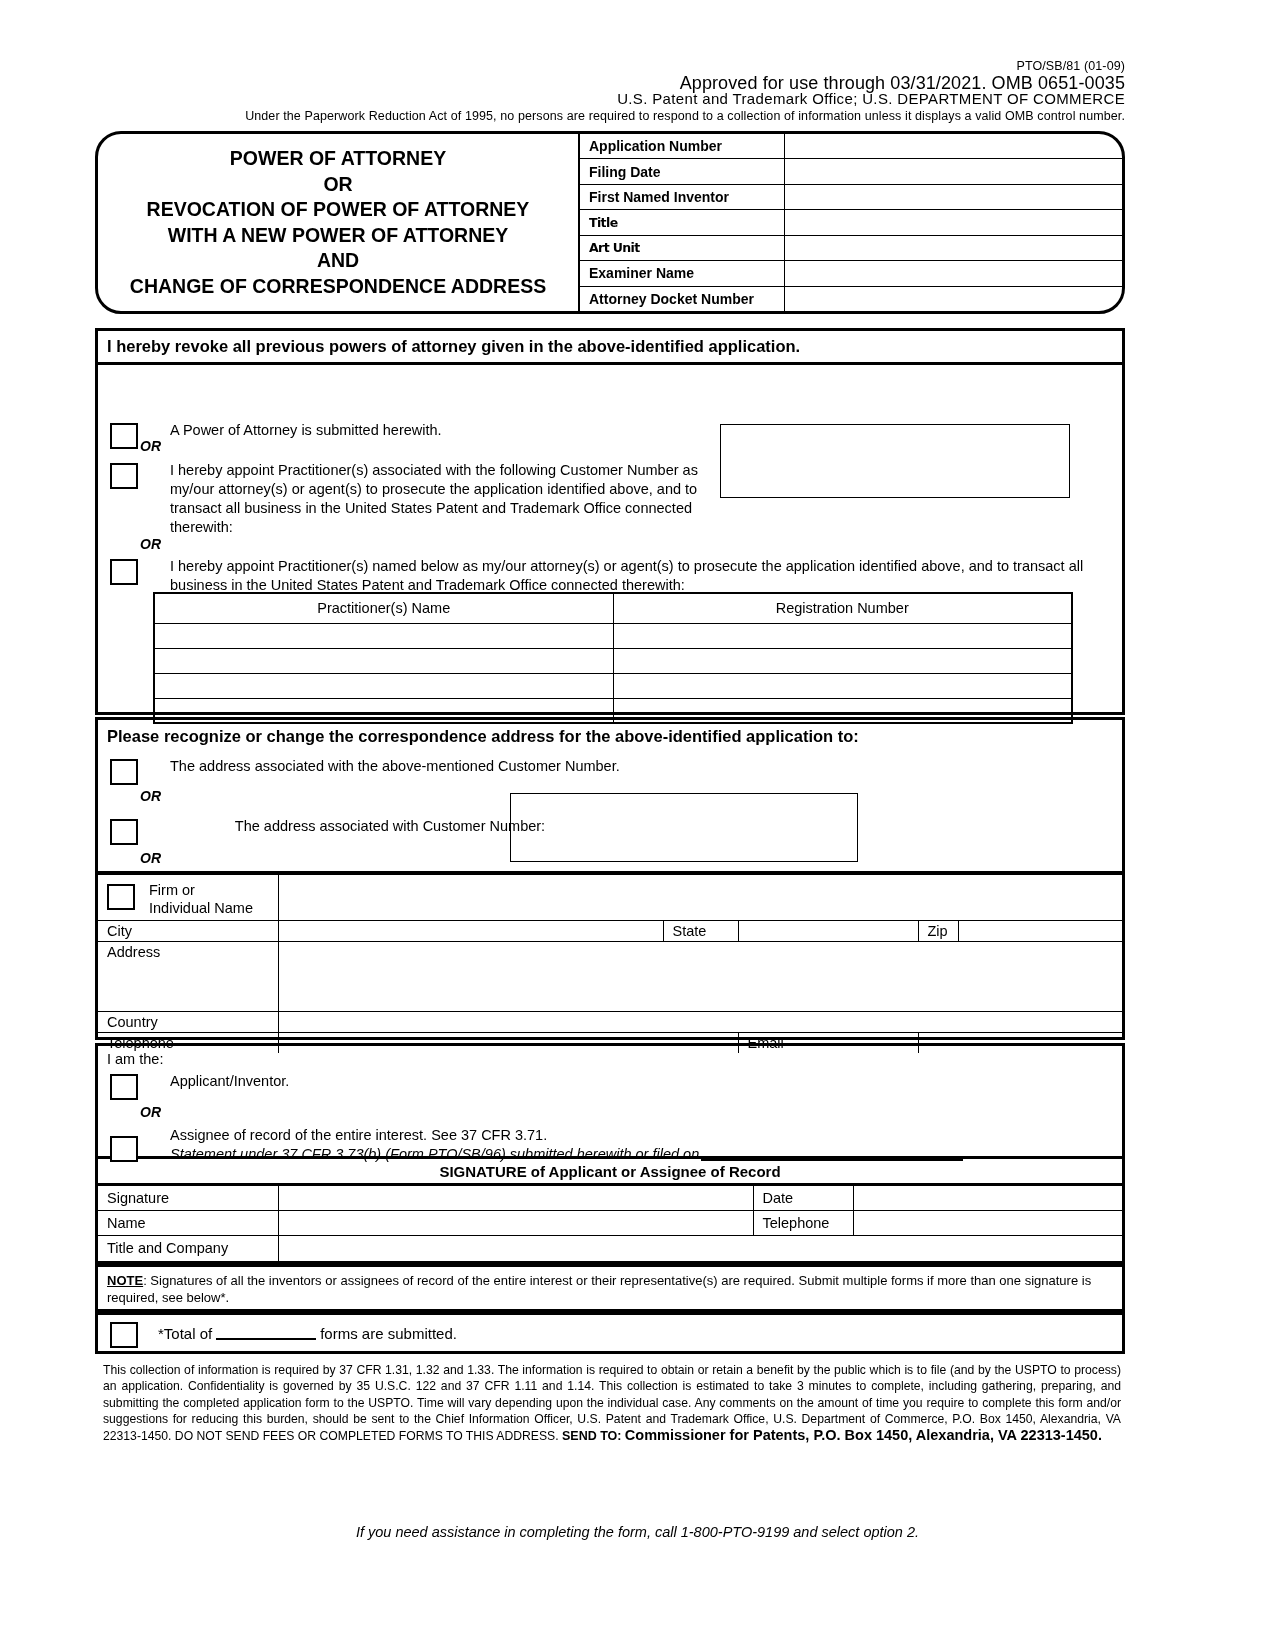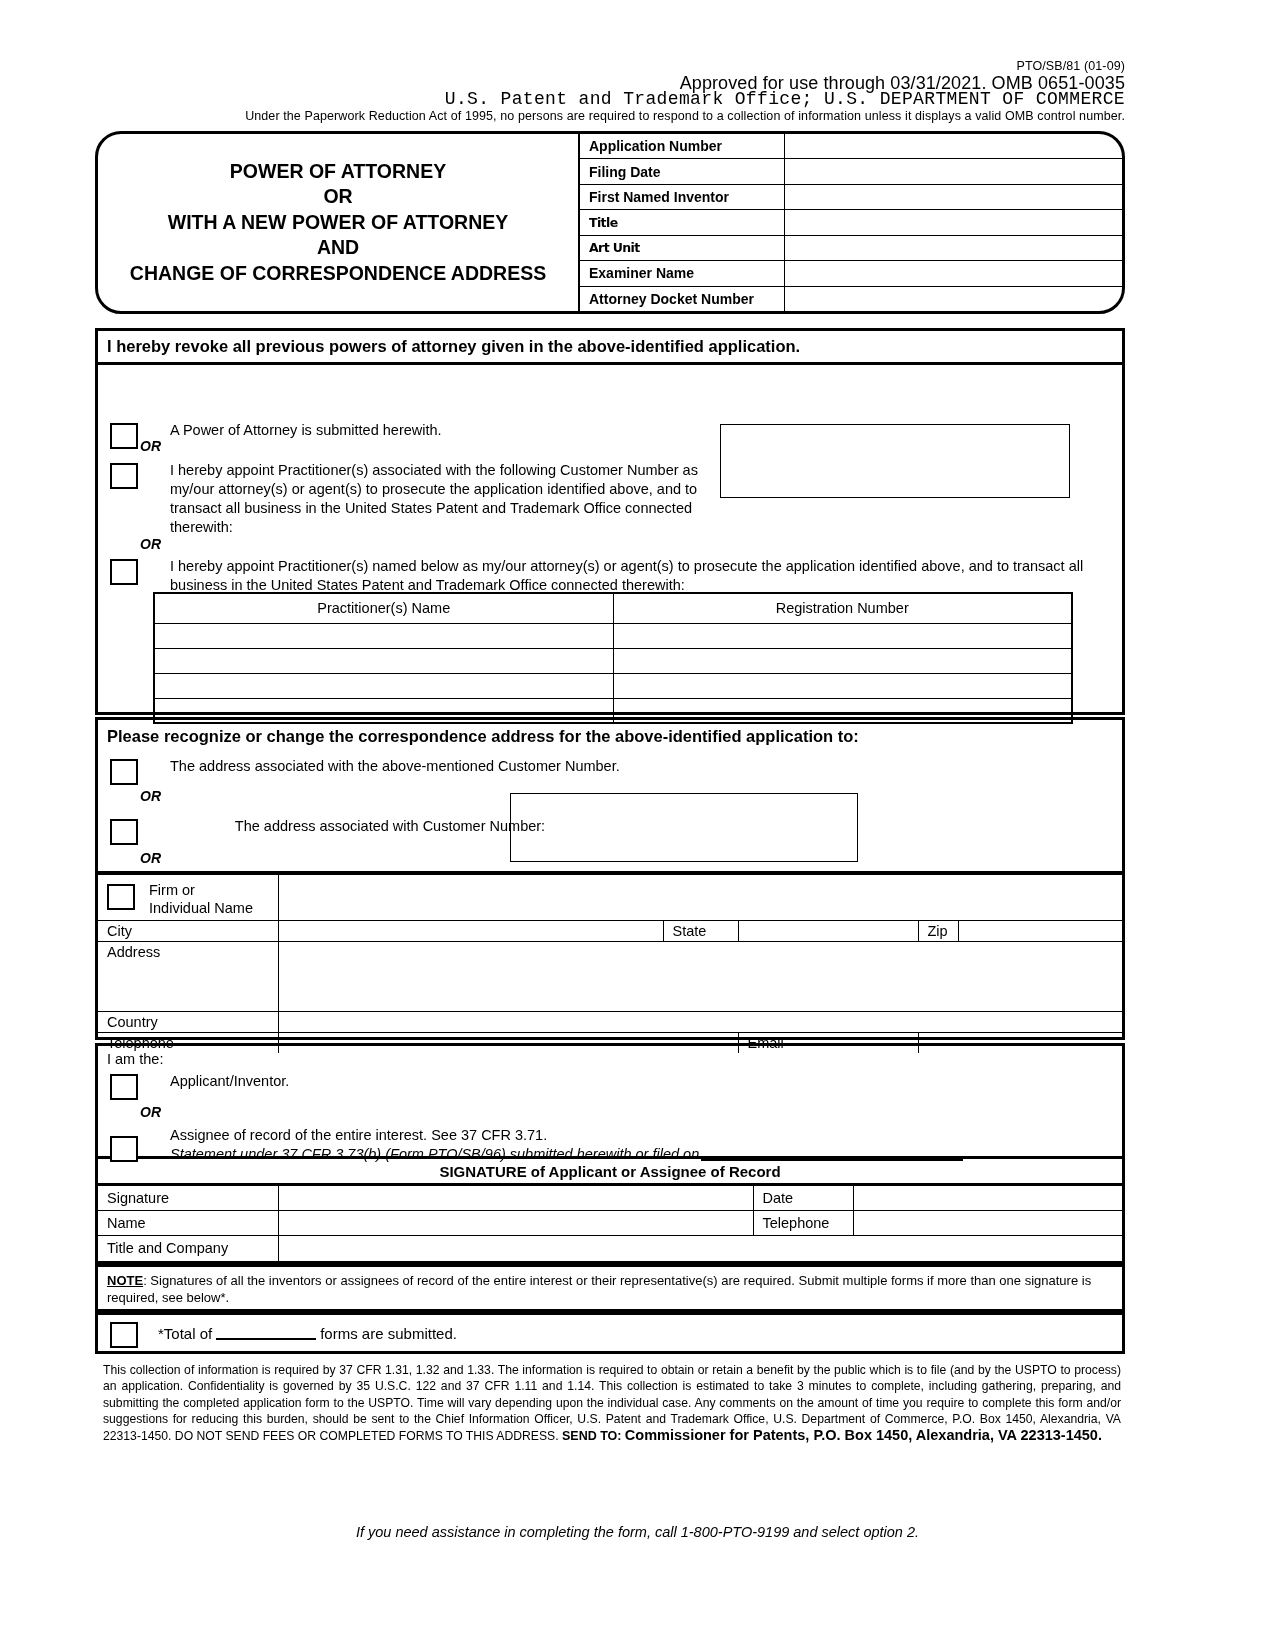--- a/index.html
+++ b/index.html
@@ -25,21 +25,21 @@
     top: 58px;
     left: 95px;
     width: 1030px;
     text-align: right;
     font-size: 12.5px;
     line-height: 16.5px;
     letter-spacing: 0.1px;
   }
   .top-header .l1 { font-size: 12.5px; }
   .top-header .l2 { font-size: 18px; }
-  .top-header .l3 { font-size: 18px; letter-spacing: .35px; font-family: Liberation Mono, monospace; }
+  .top-header .l3 { font-size: 15px; letter-spacing: .35px; }
   .top-header .l4 { font-size: 12.5px; }
 
   
   .title-block {
     position: absolute;
     top: 131px;
     left: 95px;
     width: 1030px;
     height: 183px;
     border: 3px solid #000;
@@ -332,20 +332,21 @@
     <div class="l1">PTO/SB/81 (01-09)</div>
     <div class="l2">Approved for use through 03/31/2021.  OMB 0651-0035</div>
     <div class="l3">U.S. Patent and Trademark Office; U.S. DEPARTMENT OF COMMERCE</div>
     <div class="l4">Under the Paperwork Reduction Act of 1995, no persons are required to respond to a collection of information unless it displays a valid OMB control number.</div>
   </div>
 
   <div class="title-block">
     <div class="title-left">
       <div class="tl">POWER OF ATTORNEY</div>
       <div class="tl">OR</div>
+      <div class="tl">REVOCATION OF POWER OF ATTORNEY</div>
       <div class="tl">WITH A NEW POWER OF ATTORNEY</div>
       <div class="tl">AND</div>
       <div class="tl">CHANGE OF CORRESPONDENCE ADDRESS</div>
     </div>
     <div class="title-right">
       <div class="tr-row">
         <div class="tr-label">Application Number</div>
         <div class="tr-value"></div>
       </div>
       <div class="tr-row">

